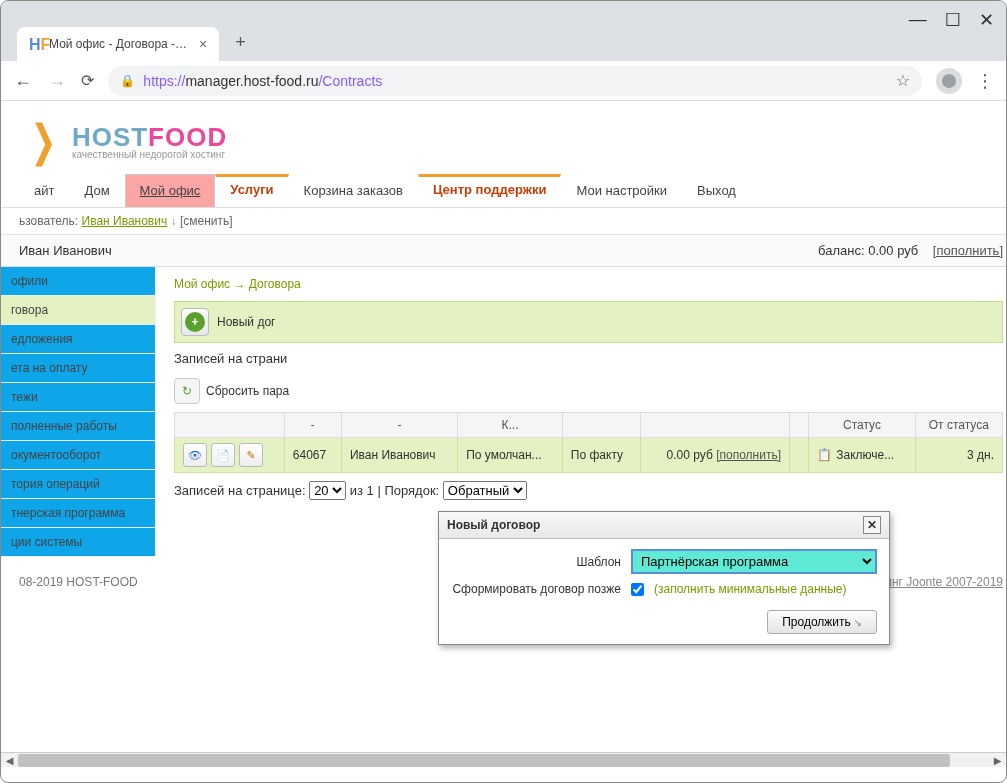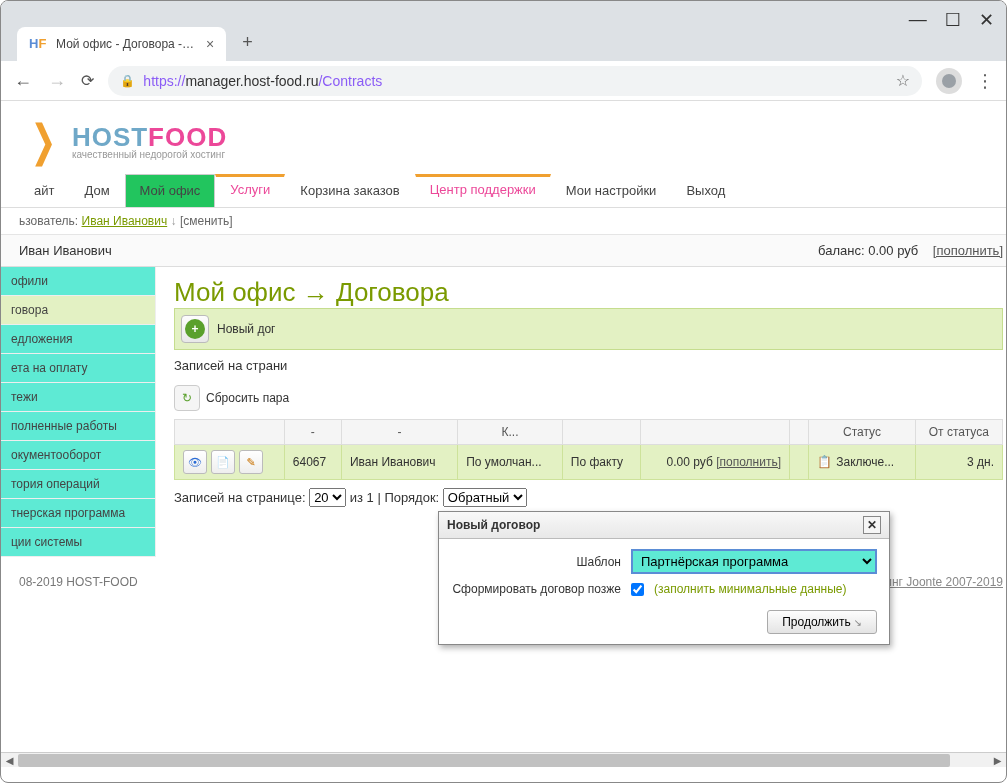--- a/index.html
+++ b/index.html
@@ -3,21 +3,21 @@
 <meta charset="utf-8">
 <style>
 * { box-sizing: border-box; margin: 0; padding: 0; }
 body { font-family: Arial, sans-serif; font-size: 12px; background: #fff; color: #333; }
 
 
 .browser-window { width: 1007px; height: 783px; background: #fff; border: 1px solid #888; border-radius: 8px; overflow: hidden; position: relative; }
 .titlebar { height: 60px; background: #dde1e5; display: flex; align-items: flex-end; padding: 0 8px; position: relative;}
 .win-controls { position: absolute; right: 12px; top: 8px; display: flex; gap: 18px; font-size: 18px; color: #333; }
 .tab { display: flex; align-items: center; background: #fff; border-radius: 8px 8px 0 0; height: 34px; padding: 0 12px; margin-left: 8px; max-width: 230px; }
-.tab .favicon { width: 16px; height: 16px; margin-right: 11px; font-weight: bold; font-size: 13px; }
+.tab .favicon { width: 16px; height: 16px; margin-right: 4px; font-weight: bold; font-size: 16px; }
 .tab-title { white-space: nowrap; overflow: hidden; text-overflow: ellipsis; max-width: 140px; font-size: 12px; color: #444; }
 .tab-close { margin-left: 10px; color: #666; font-size: 14px; }
 .new-tab { margin-left: 16px; font-size: 18px; color: #555; margin-bottom: 8px; }
 
 .addr-bar { height: 40px; background: #fff; display: flex; align-items: center; padding: 0 12px; border-bottom: 1px solid #ddd; gap: 14px; }
 .nav-arrow { font-size: 18px; color: #555; width: 20px; text-align:center; }
 .nav-arrow.disabled { color: #bbb; }
 .reload { font-size: 16px; color: #555; }
 .url-box { flex: 1; background: #f1f3f4; border-radius: 16px; height: 30px; display: flex; align-items: center; padding: 0 12px; gap: 8px; }
 .lock { font-size: 12px; color: #5f6368; }
@@ -34,37 +34,37 @@
 
 .logo-area { display:flex; align-items:center; padding: 14px 24px 8px 24px; gap: 10px; }
 .logo-chevron { color: #f0a030; font-size: 44px; transform: scaleX(0.7); }
 .logo-text { font-size: 26px; letter-spacing: 1px; }
 .logo-text .h { color: #6fa8c8; font-weight: bold; }
 .logo-text .f { color: #ec4899; font-weight: bold; }
 .logo-tag { font-size: 10px; color: #999; margin-top: -4px; }
 
 .topnav { display: flex; gap: 0; background: #fff; border-bottom: 1px solid #ddd; padding-left: 18px; }
 .topnav .item { padding: 8px 14px; font-size: 13px; color: #444; background: #fff; border: 1px solid transparent; }
-.topnav .item.highlight { background: #22c55e; border: 1px solid #ccc; border-bottom: none; }
-.topnav .item.orange { color: #ec4899; border-top: 3px solid #f0a030; padding-top: 5px; }
+.topnav .item.highlight { background: #fca5a5; border: 1px solid #ccc; border-bottom: none; text-decoration: underline; }
+.topnav .item.orange { color: #c2410c; border-top: 3px solid #f0a030; padding-top: 5px; font-weight: bold; }
 
 .userline { padding: 6px 18px; font-size: 12px; color: #666; border-bottom: 1px solid #e5e5e5; }
 .userline a { color: #7a9a00; text-decoration: underline; }
 .userline .down { color: #999; }
 
 .subhead { display: flex; justify-content: space-between; padding: 8px 18px; background: #fafafa; border-bottom: 1px solid #ddd; font-size: 13px; }
 .subhead a { color: #555; text-decoration: underline; }
 
 .content-area { display: flex; }
-.sidebar { width: 155px; background: #5eead4; border-right: 1px solid #eee; }
+.sidebar { width: 155px; background: #0ea5e9; border-right: 1px solid #eee; }
 .sidebar .mitem { padding: 7px 10px; font-size: 12px; color: #444; border-bottom: 1px solid #eee; white-space: nowrap; overflow: hidden; }
 .sidebar .mitem.active { background: #e3f1c3; }
 
 .main { flex:1; padding: 10px 18px; position: relative; }
-.breadcrumb { color: #7a9a00; font-size: 26px; }
+.breadcrumb { color: #7a9a00; font-size: 12px; margin-bottom: 10px; }
 
 .btn-row { background: #e3f1c3; padding: 6px; border: 1px solid #c5dd8e; display:flex; align-items:center; gap: 8px; }
 .iconbtn { width: 28px; height: 28px; background: #fff; border: 1px solid #bbb; border-radius: 4px; display:flex; align-items:center; justify-content:center; }
 .iconbtn.green { background: linear-gradient(#fdfdfd,#e8e8e8); }
 .plus-circle { width: 20px; height: 20px; background: #5aa02c; border-radius: 50%; color: #fff; font-weight: bold; display:flex; align-items:center; justify-content:center; }
 
 .rec-line { padding: 8px 0; font-size: 13px; }
 
 .toolbar2 { display: flex; align-items:center; gap: 6px; padding: 4px 0; }
 .refresh-i { width: 26px; height: 26px; background: #f5f5f5; border: 1px solid #ccc; border-radius: 4px; display:flex; align-items:center; justify-content:center; color:#5aa02c; }

